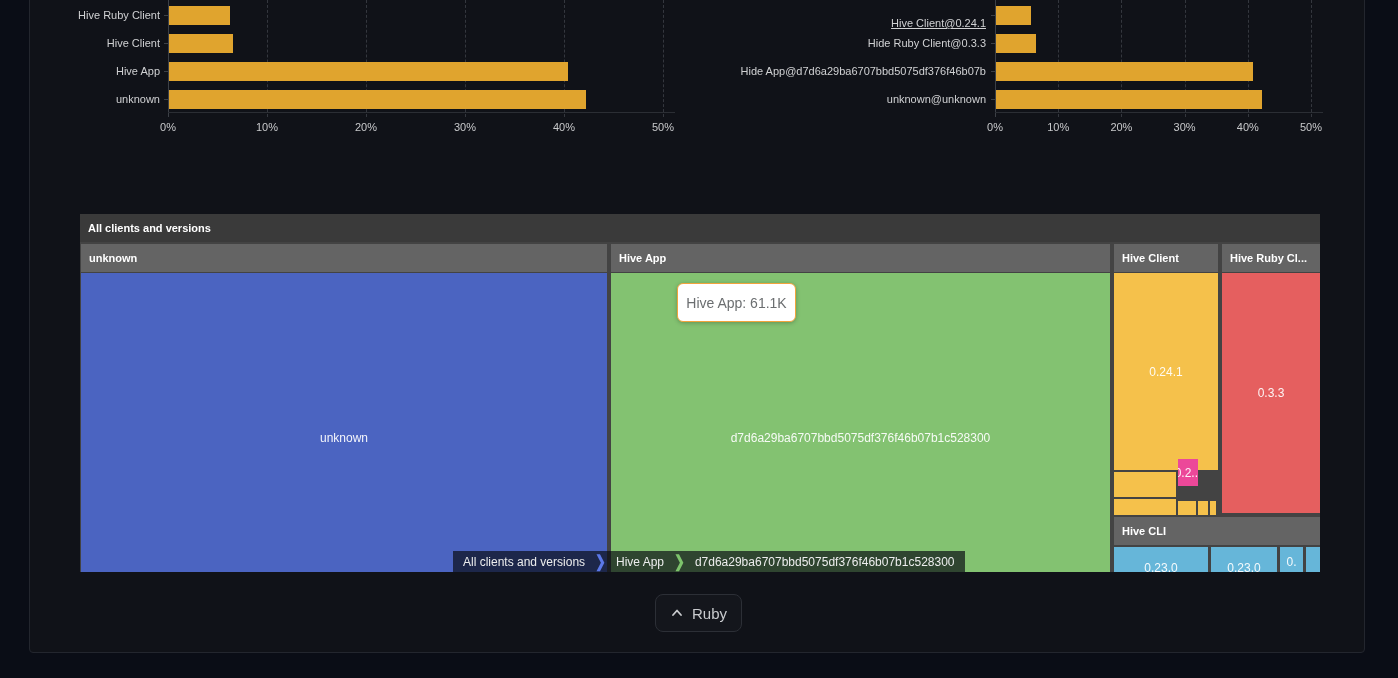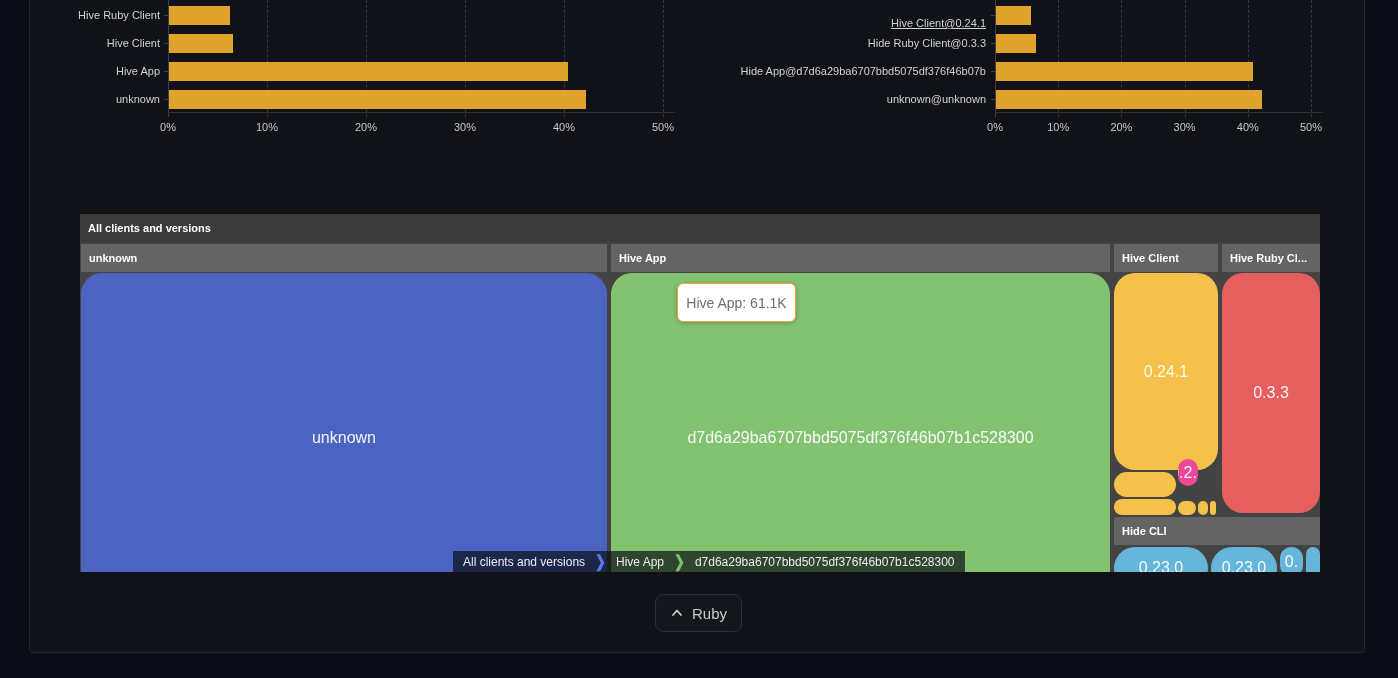--- a/index.html
+++ b/index.html
@@ -34,21 +34,21 @@
     position:absolute; left:80px; top:214px; width:1240px; height:358px;
     background:#434343; overflow:hidden;
   }
   .tm-h1, .tm-h2 {
     position:absolute; color:#fff; font-size:11px; font-weight:bold;
     display:flex; align-items:center; padding-left:8px; white-space:nowrap;
     overflow:hidden;
   }
   .tm-leaf {
     position:absolute; display:flex; align-items:center; justify-content:center;
-    color:rgba(255,255,255,0.93); font-size:16px; white-space:nowrap; overflow:hidden;border-radius:21px;
+    color:rgba(255,255,255,0.93); font-size:12px; white-space:nowrap; overflow:hidden;
   }
   
   #breadcrumb {
     position:absolute; left:373px; top:337px; height:22px;
     display:flex; align-items:center;
     background:rgba(8,11,17,0.68);
     color:#eceded; font-size:12px; white-space:nowrap; z-index:5;
   }
   .bc-item { padding:0 10px; cursor:pointer; }
   .bc-sep { font-size:13px; font-weight:bold; line-height:22px; transform:scaleY(1.25); }
@@ -136,21 +136,21 @@
     <div class="tm-h2" style="left: 1034px; top: 30px; width: 104px; height: 28px; background: rgb(100, 100, 100);">Hive Client</div>
     <div class="tm-leaf" style="left: 1034px; top: 59px; width: 104px; height: 197px; background: rgb(245, 193, 75);">0.24.1</div>
     <div class="tm-leaf" style="left: 1034px; top: 258px; width: 62px; height: 25px; background: rgb(245, 193, 75);"></div>
     <div class="tm-leaf" style="left: 1098px; top: 245px; width: 20px; height: 27px; background: #ec4899;">0.2...</div>
     <div class="tm-leaf" style="left: 1034px; top: 285px; width: 62px; height: 16px; background: rgb(245, 193, 75);"></div>
     <div class="tm-leaf" style="left: 1098px; top: 287px; width: 18px; height: 14px; background: rgb(245, 193, 75);"></div>
     <div class="tm-leaf" style="left: 1118px; top: 287px; width: 10px; height: 14px; background: rgb(245, 193, 75);"></div>
     <div class="tm-leaf" style="left: 1130px; top: 287px; width: 6px; height: 14px; background: rgb(245, 193, 75);"></div>
     <div class="tm-h2" style="left: 1142px; top: 30px; width: 98px; height: 28px; background: rgb(100, 100, 100);">Hive Ruby Cl...</div>
     <div class="tm-leaf" style="left: 1142px; top: 59px; width: 98px; height: 240px; background: rgb(229, 95, 95);">0.3.3</div>
-    <div class="tm-h2" style="left: 1034px; top: 303px; width: 206px; height: 28px; background: rgb(100, 100, 100);">Hide CLI</div>
+    <div class="tm-h2" style="left: 1034px; top: 303px; width: 206px; height: 28px; background: rgb(100, 100, 100);">Hive CLI</div>
     <div class="tm-leaf" style="left: 1034px; top: 333px; width: 94px; height: 42px; background: rgb(102, 182, 217);">0.23.0</div>
     <div class="tm-leaf" style="left: 1131px; top: 333px; width: 66px; height: 42px; background: rgb(102, 182, 217);">0.23.0</div>
     <div class="tm-leaf" style="left: 1200px; top: 333px; width: 23px; height: 30px; background: rgb(102, 182, 217);">0.</div>
     <div class="tm-leaf" style="left: 1226px; top: 333px; width: 14px; height: 30px; background: rgb(102, 182, 217);"></div>
     <div id="breadcrumb">
     <span class="bc-item">All clients and versions</span>
     <span class="bc-sep" id="bc-sep-1" style="color: rgb(91, 120, 232);">❯</span>
     <span class="bc-item">Hive App</span>
     <span class="bc-sep" id="bc-sep-2" style="color: rgb(125, 196, 108);">❯</span>
     <span class="bc-item">d7d6a29ba6707bbd5075df376f46b07b1c528300</span>

